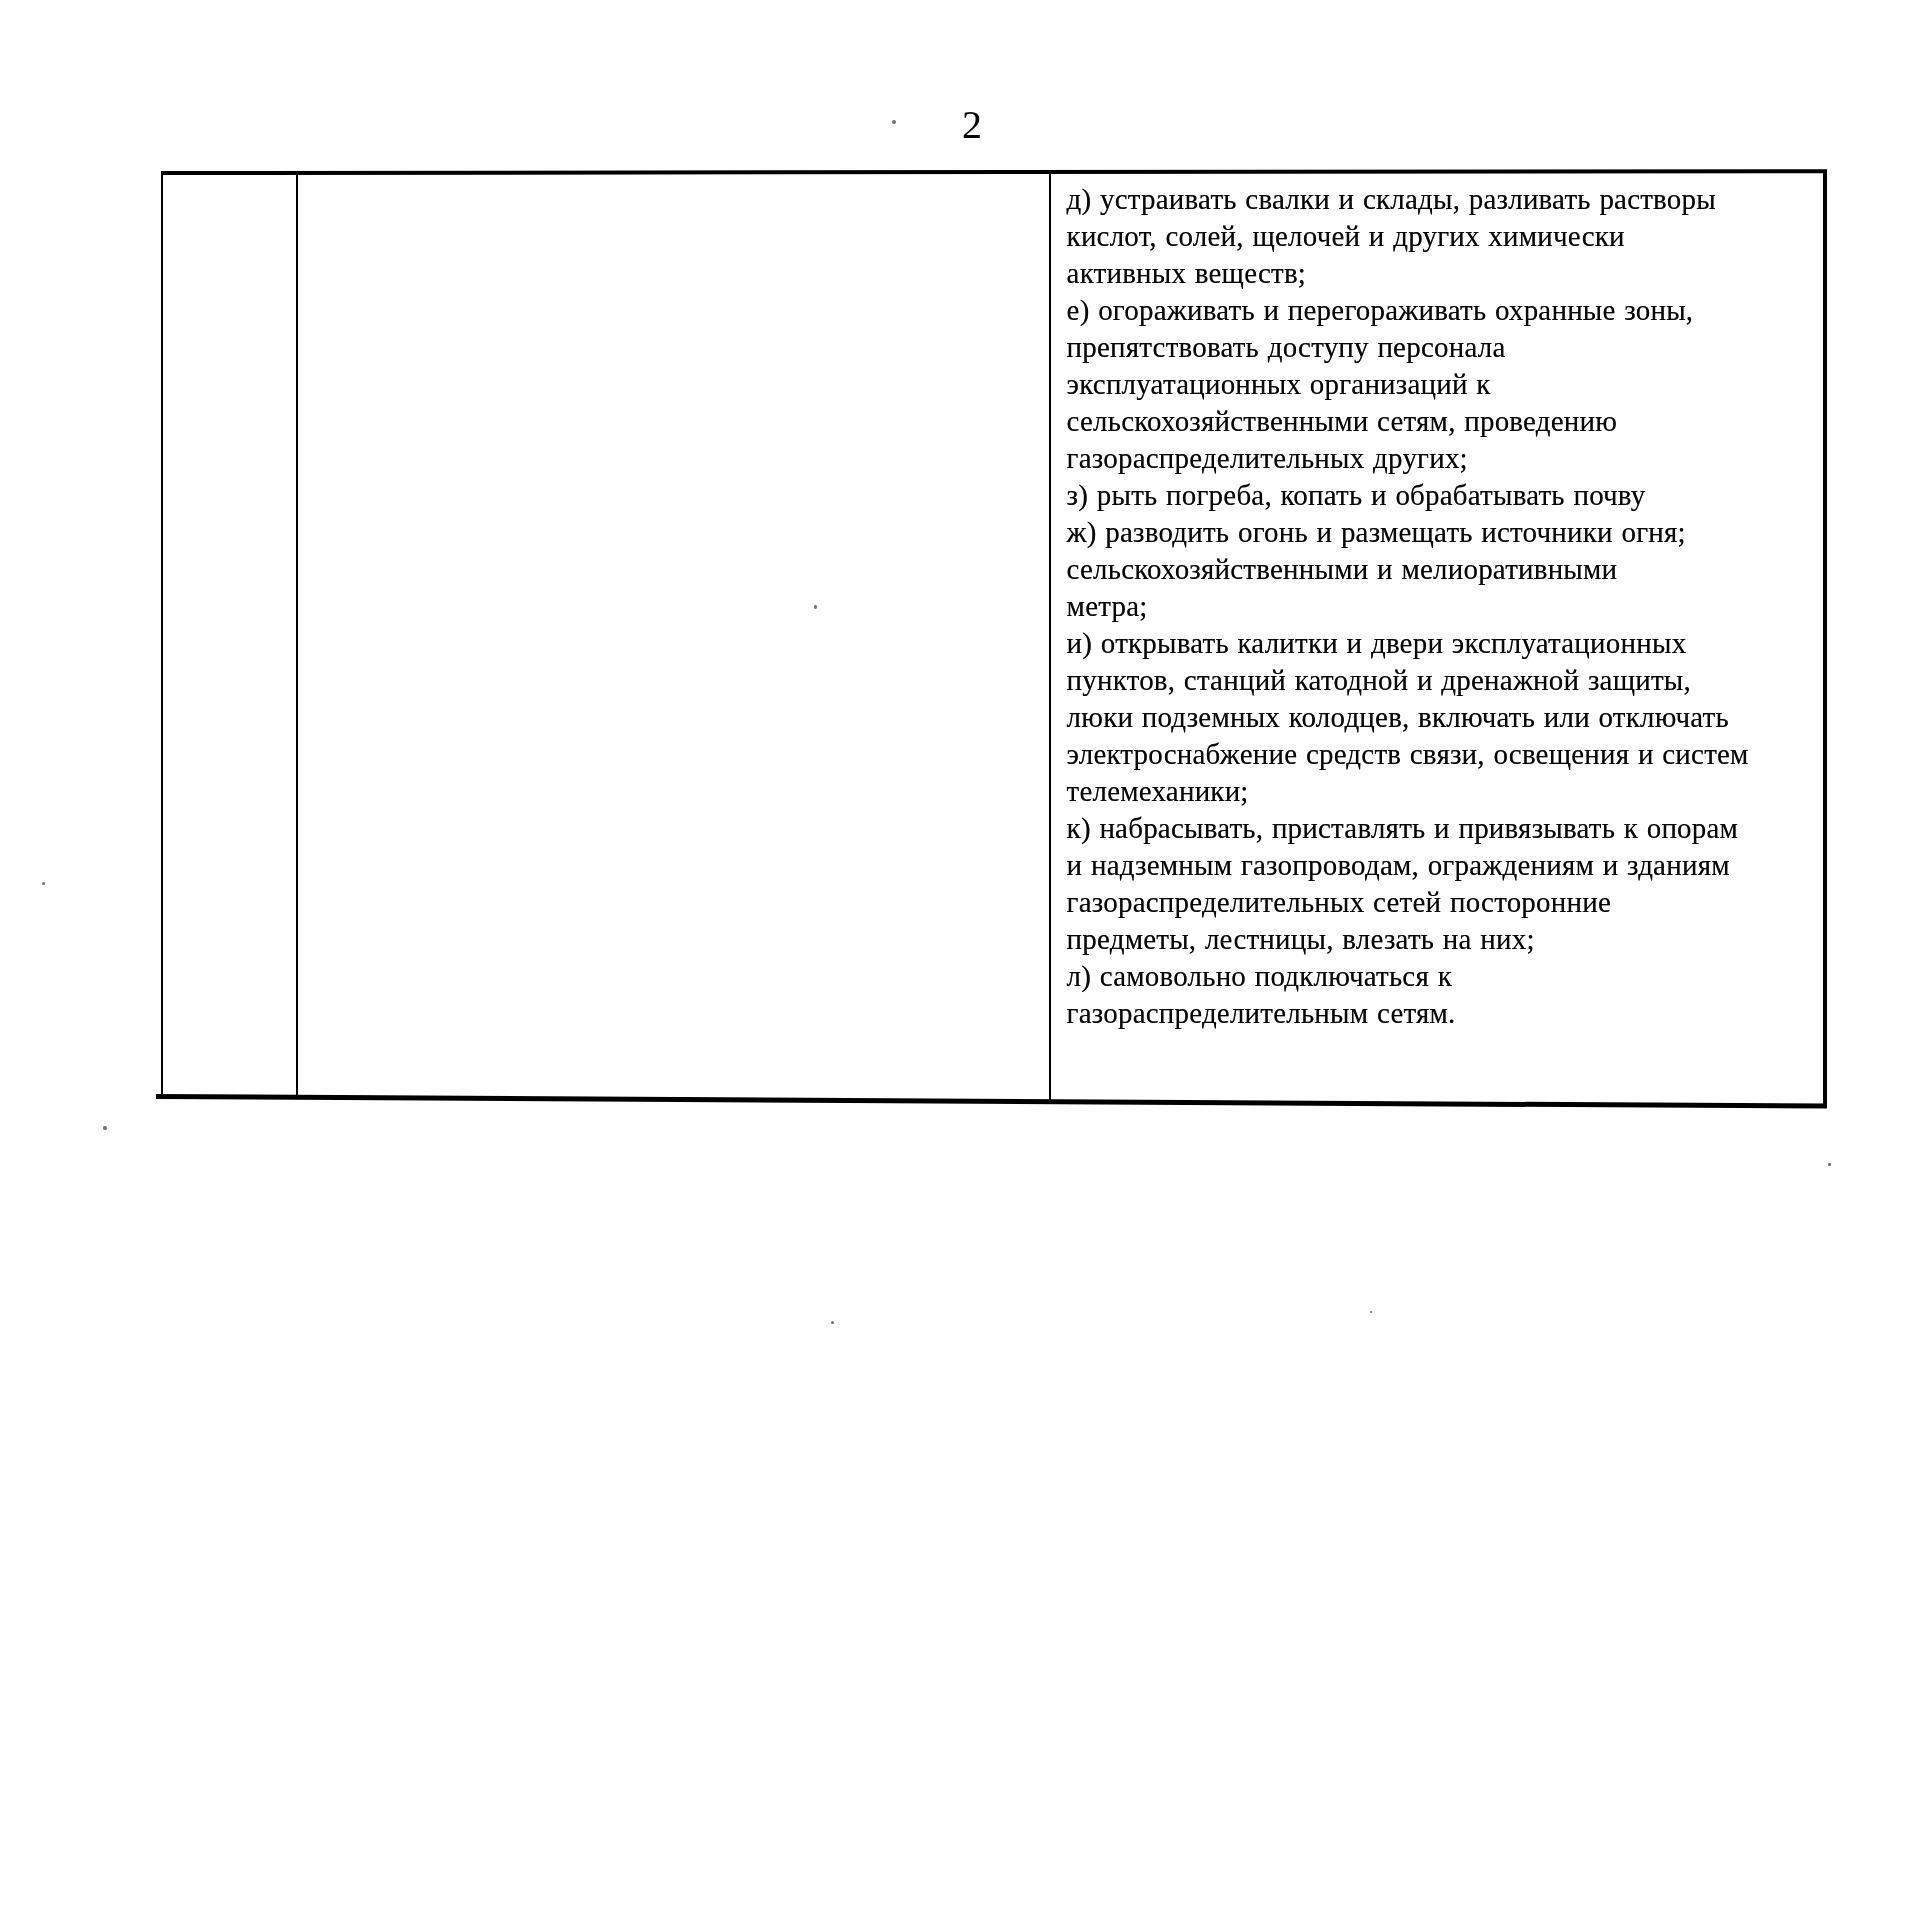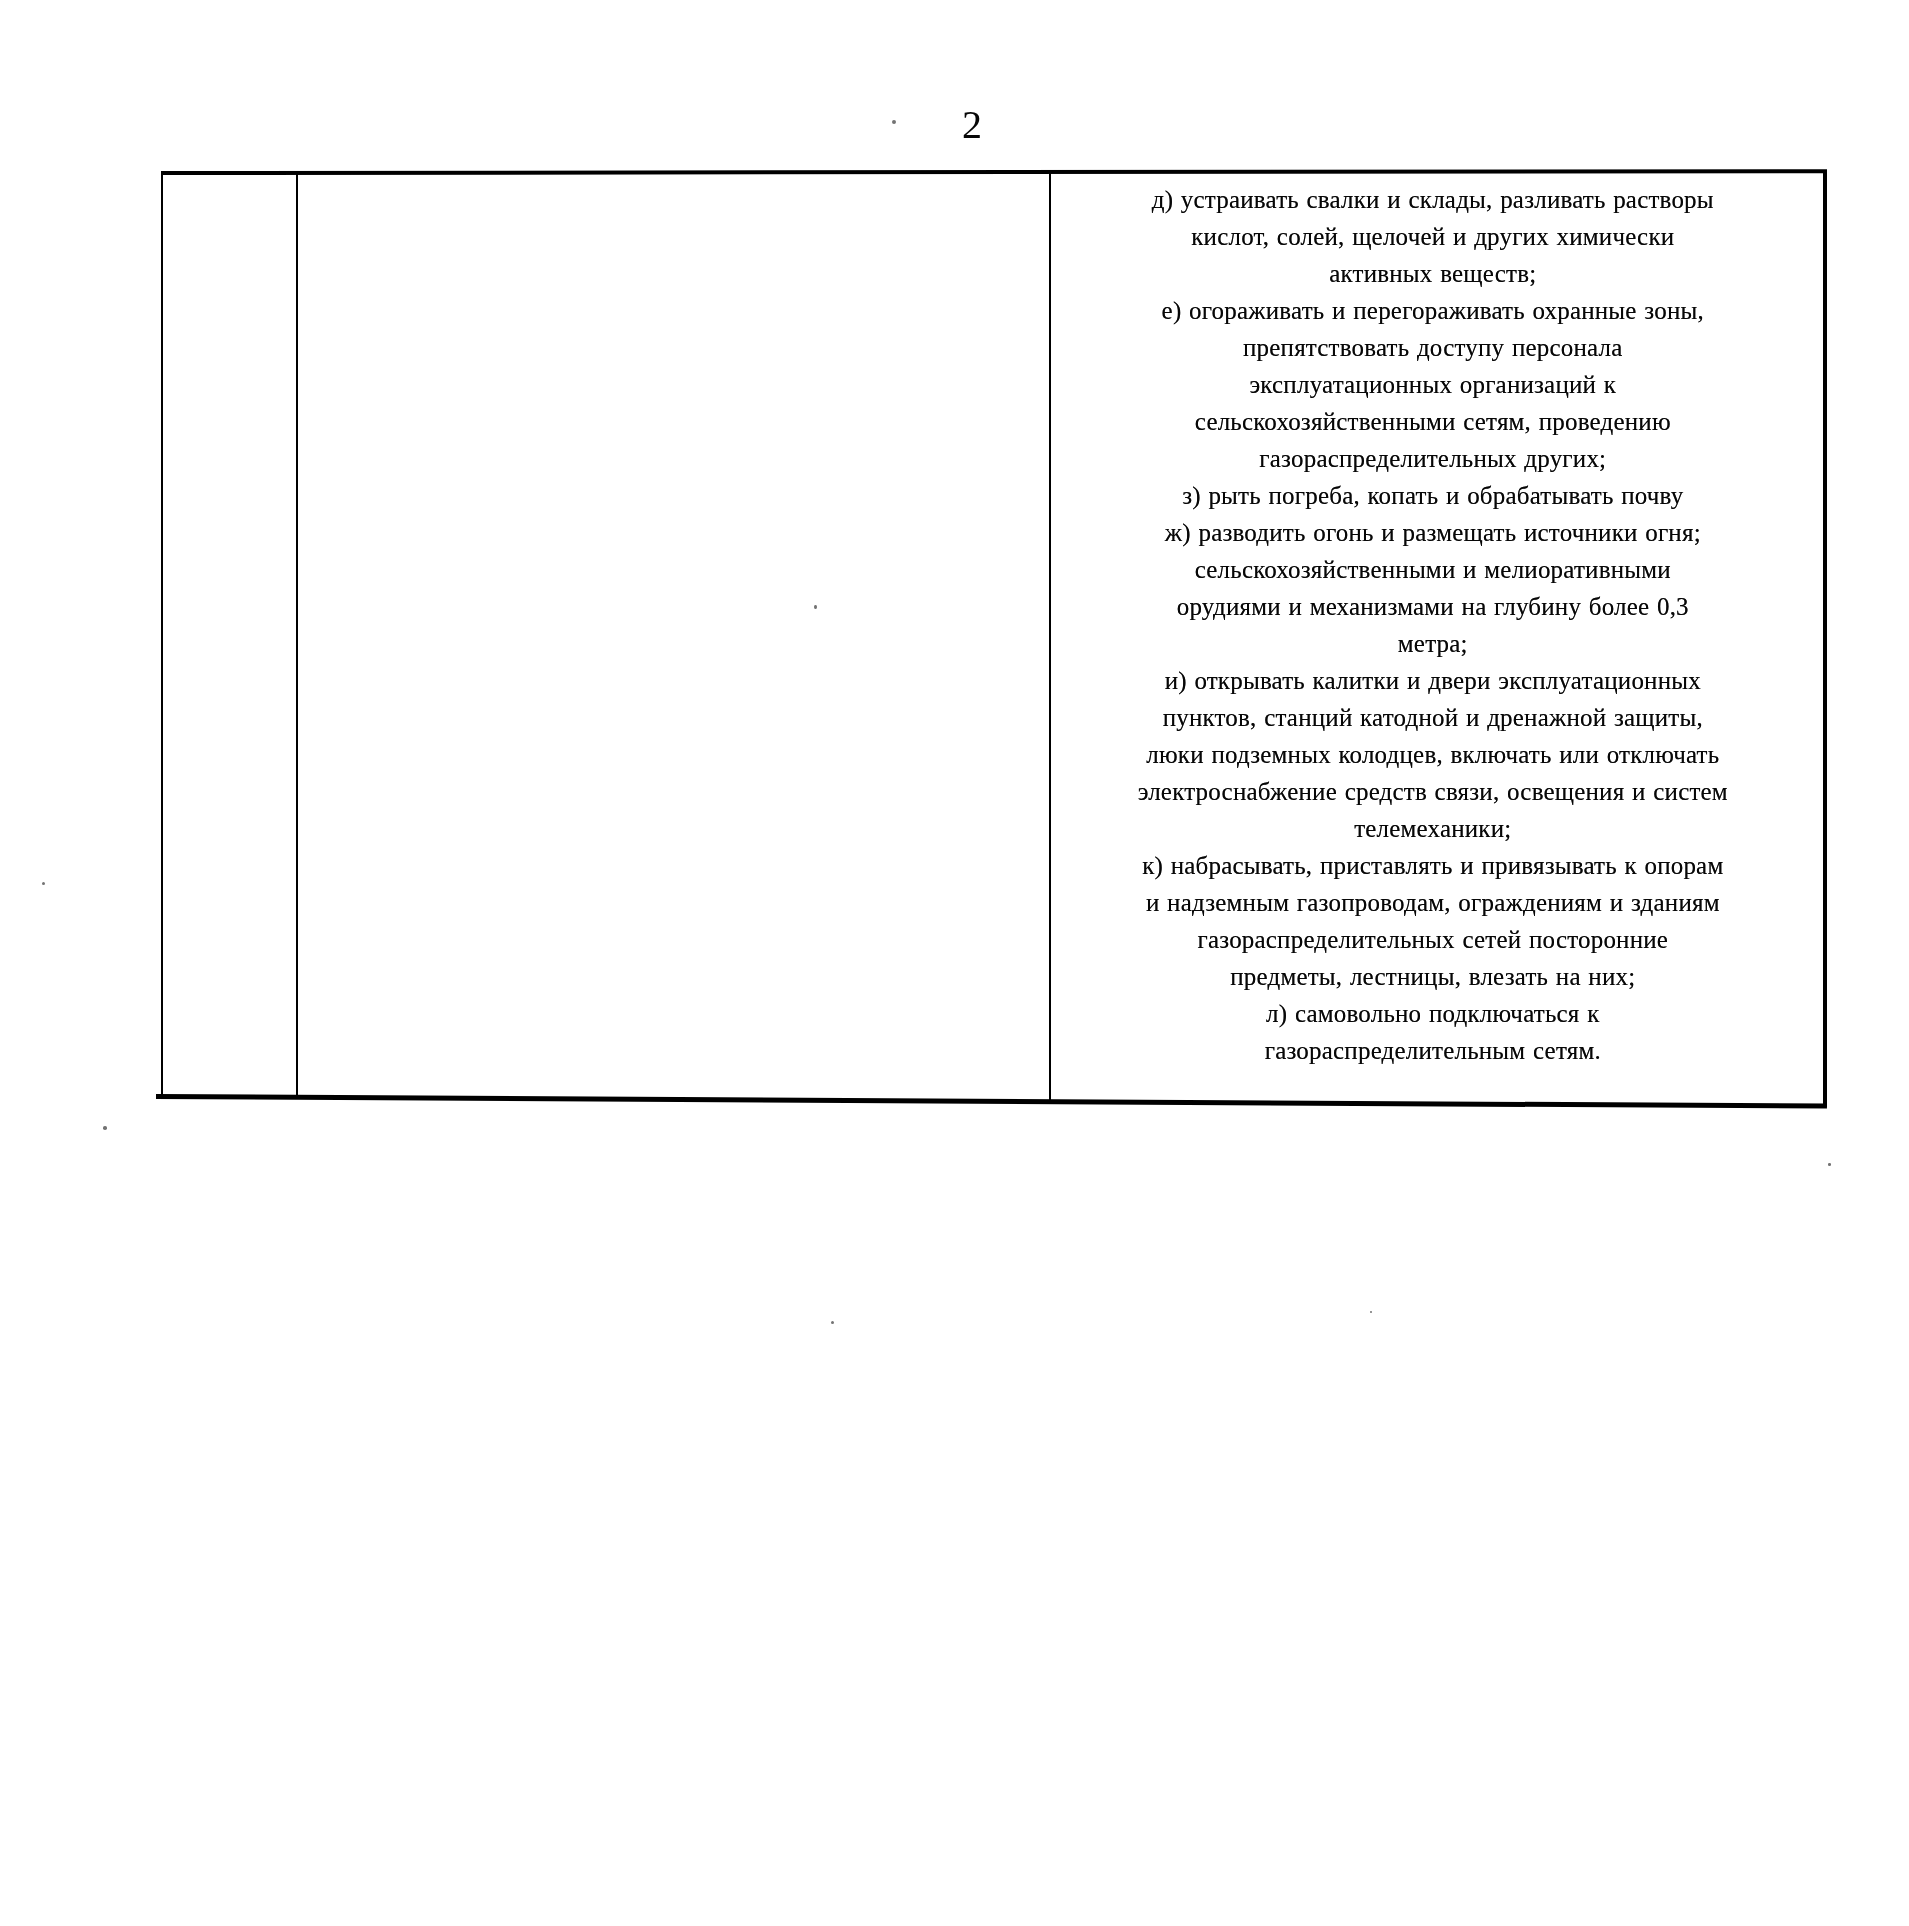--- a/index.html
+++ b/index.html
@@ -40,25 +40,24 @@
   .rule-bottom   { left: 156px;  top: 1094px; width: 1671px; height: 5px; transform: rotate(0.33deg); transform-origin: left center; }
   
   .cell { position: absolute; top: 176px; height: 917px; }
   .cell-1 { left: 164px;  width: 131px; }
   .cell-2 { left: 299px;  width: 750px; }
   .cell-3 { left: 1052px; width: 770px; padding: 4.6px 23px 0 14.6px; box-sizing: border-box; }
   .text-line {
     white-space: nowrap;
     height: 37px;
     line-height: 37px;
-    font-size: 25px;
+    font-size: 29px;
     letter-spacing: 0.2px;
     word-spacing: 1.2px;
     text-shadow: 0 0 0.4px rgba(10,10,10,0.55);
-    text-align: center;
   }
   
   .speck {
     position: absolute;
     background: #555;
     border-radius: 50%;
     opacity: 0.8;
   }
 </style>
 </head>
@@ -85,21 +84,20 @@
           <div class="text-line">кислот, солей, щелочей и других химически</div>
           <div class="text-line">активных веществ;</div>
           <div class="text-line">е) огораживать и перегораживать охранные зоны,</div>
           <div class="text-line">препятствовать доступу персонала</div>
           <div class="text-line">эксплуатационных организаций к</div>
           <div class="text-line">сельскохозяйственными сетям, проведению</div>
           <div class="text-line">газораспределительных других;</div>
           <div class="text-line">з) рыть погреба, копать и обрабатывать почву</div>
           <div class="text-line">ж) разводить огонь и размещать источники огня;</div>
           <div class="text-line">сельскохозяйственными и мелиоративными</div>
-          <div class="text-line">орудиями и механизмами на глубину более 0,3</div>
           <div class="text-line">метра;</div>
           <div class="text-line">и) открывать калитки и двери эксплуатационных</div>
           <div class="text-line">пунктов, станций катодной и дренажной защиты,</div>
           <div class="text-line">люки подземных колодцев, включать или отключать</div>
           <div class="text-line">электроснабжение средств связи, освещения и систем</div>
           <div class="text-line">телемеханики;</div>
           <div class="text-line">к) набрасывать, приставлять и привязывать к опорам</div>
           <div class="text-line">и надземным газопроводам, ограждениям и зданиям</div>
           <div class="text-line">газораспределительных сетей посторонние</div>
           <div class="text-line">предметы, лестницы, влезать на них;</div>

